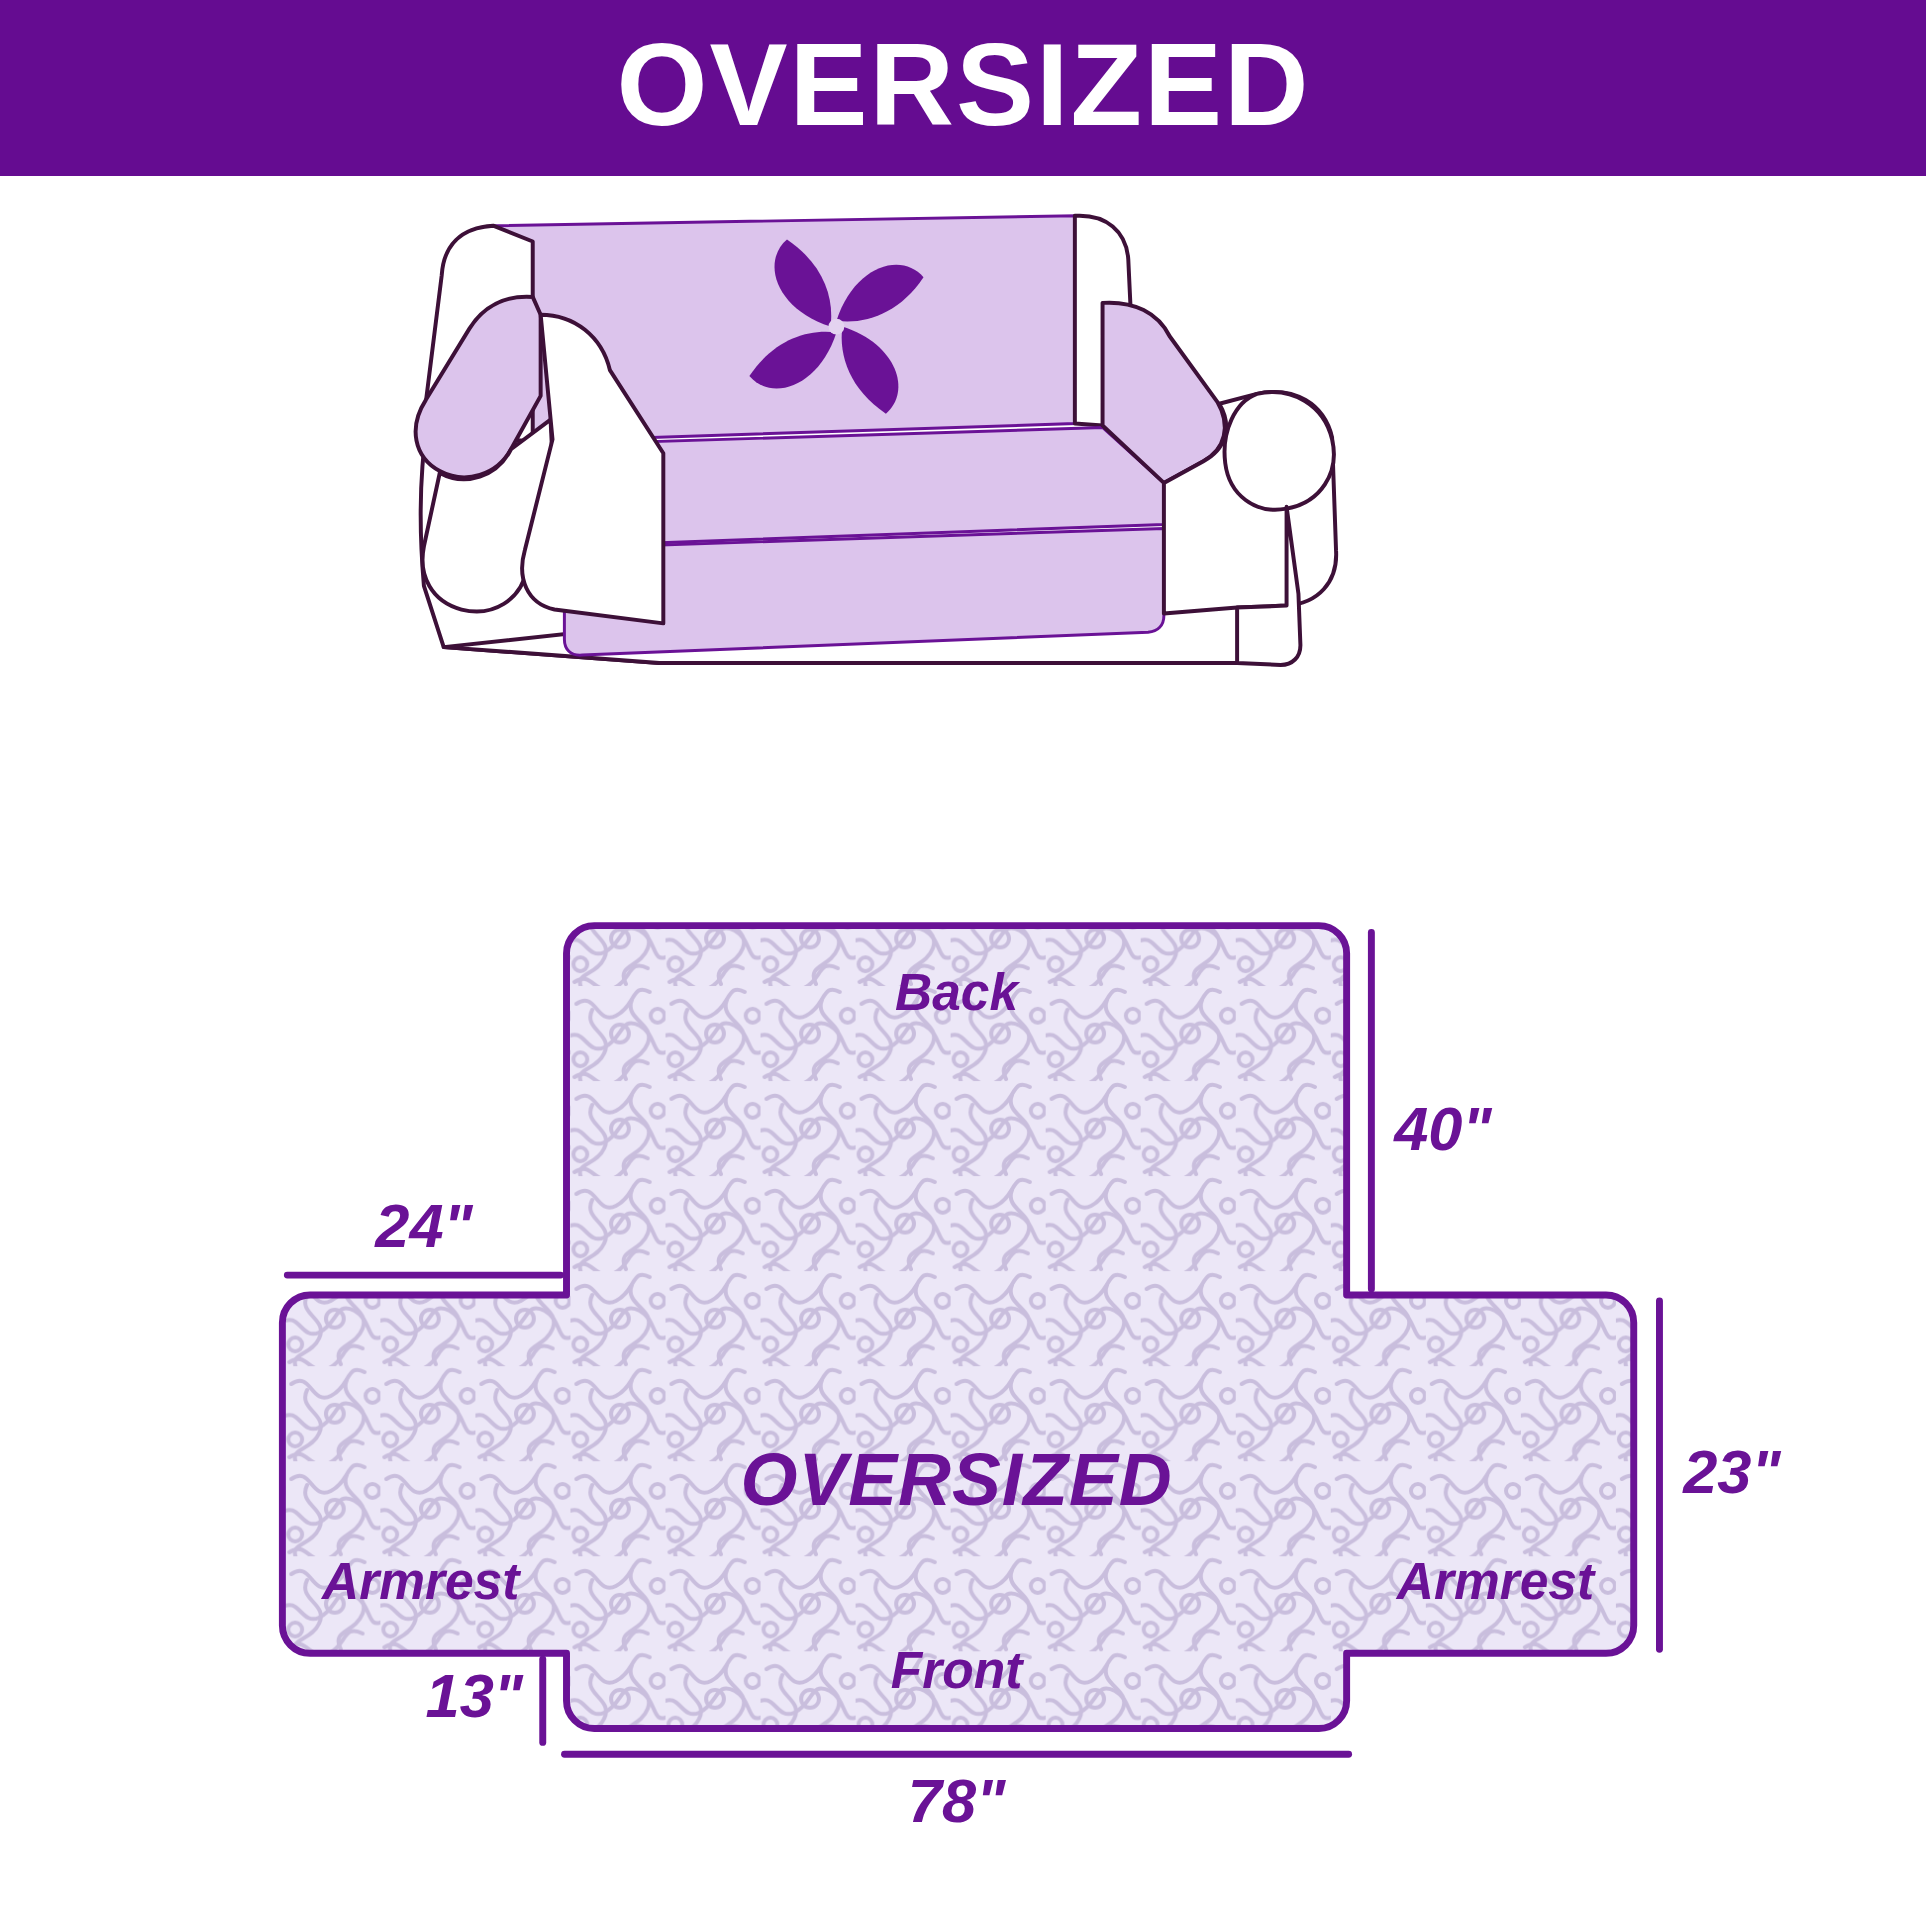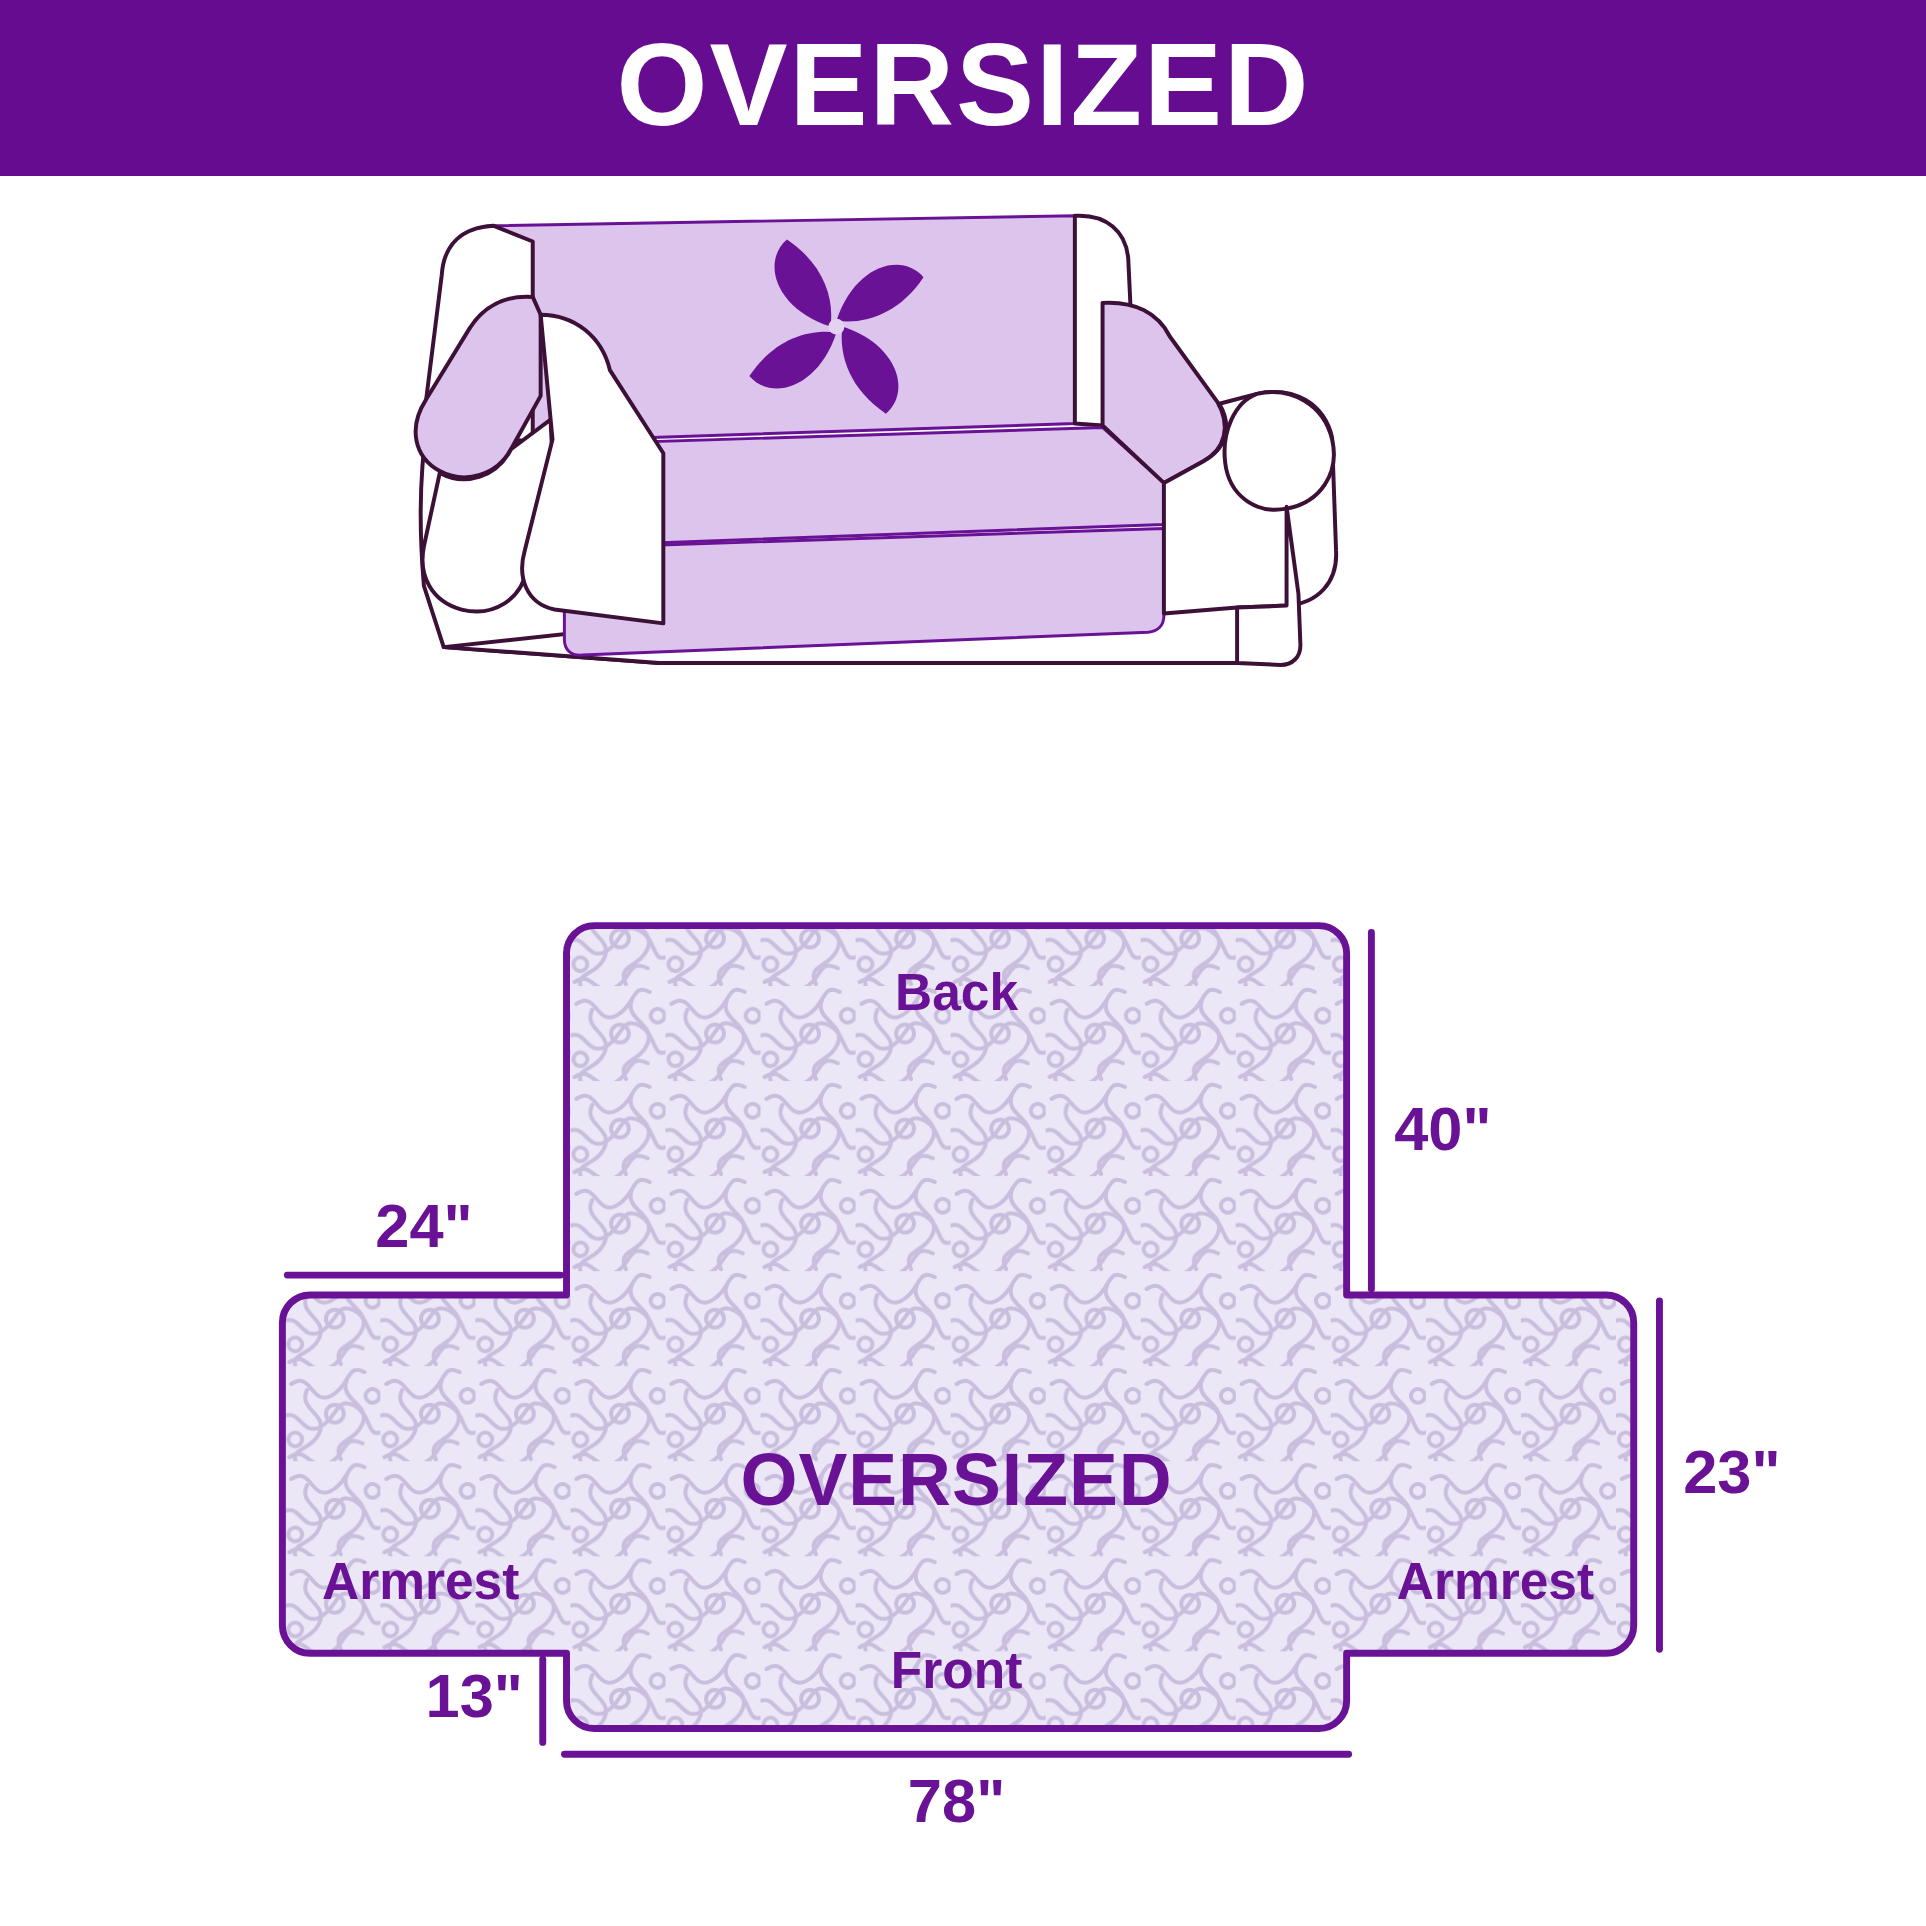--- a/index.html
+++ b/index.html
@@ -22,21 +22,21 @@
   }
 
   
   #sofa-illustration{
     position:absolute;left:366px;top:198px;width:1208px;height:554px;
   }
   #sofa-illustration svg{display:block;width:100%;height:100%;}
 
   
   #dimension-diagram{
-    position:absolute;left:0px;top:891px;width:1927px;height:990px;
+    position:absolute;left:0px;top:891px;width:1927px;height:990px;font-style:italic;
   }
   #dimension-diagram svg{display:block;width:100%;height:100%;}
 
   .dim-text{
     font-family:"Liberation Sans","DejaVu Sans",sans-serif;
     font-weight:bold;fill:#6A1296;
   }
   .dim-num{font-size:62px;}
   .panel-label{font-size:52px;}
   .center-label{font-size:74px;letter-spacing:1px;}

